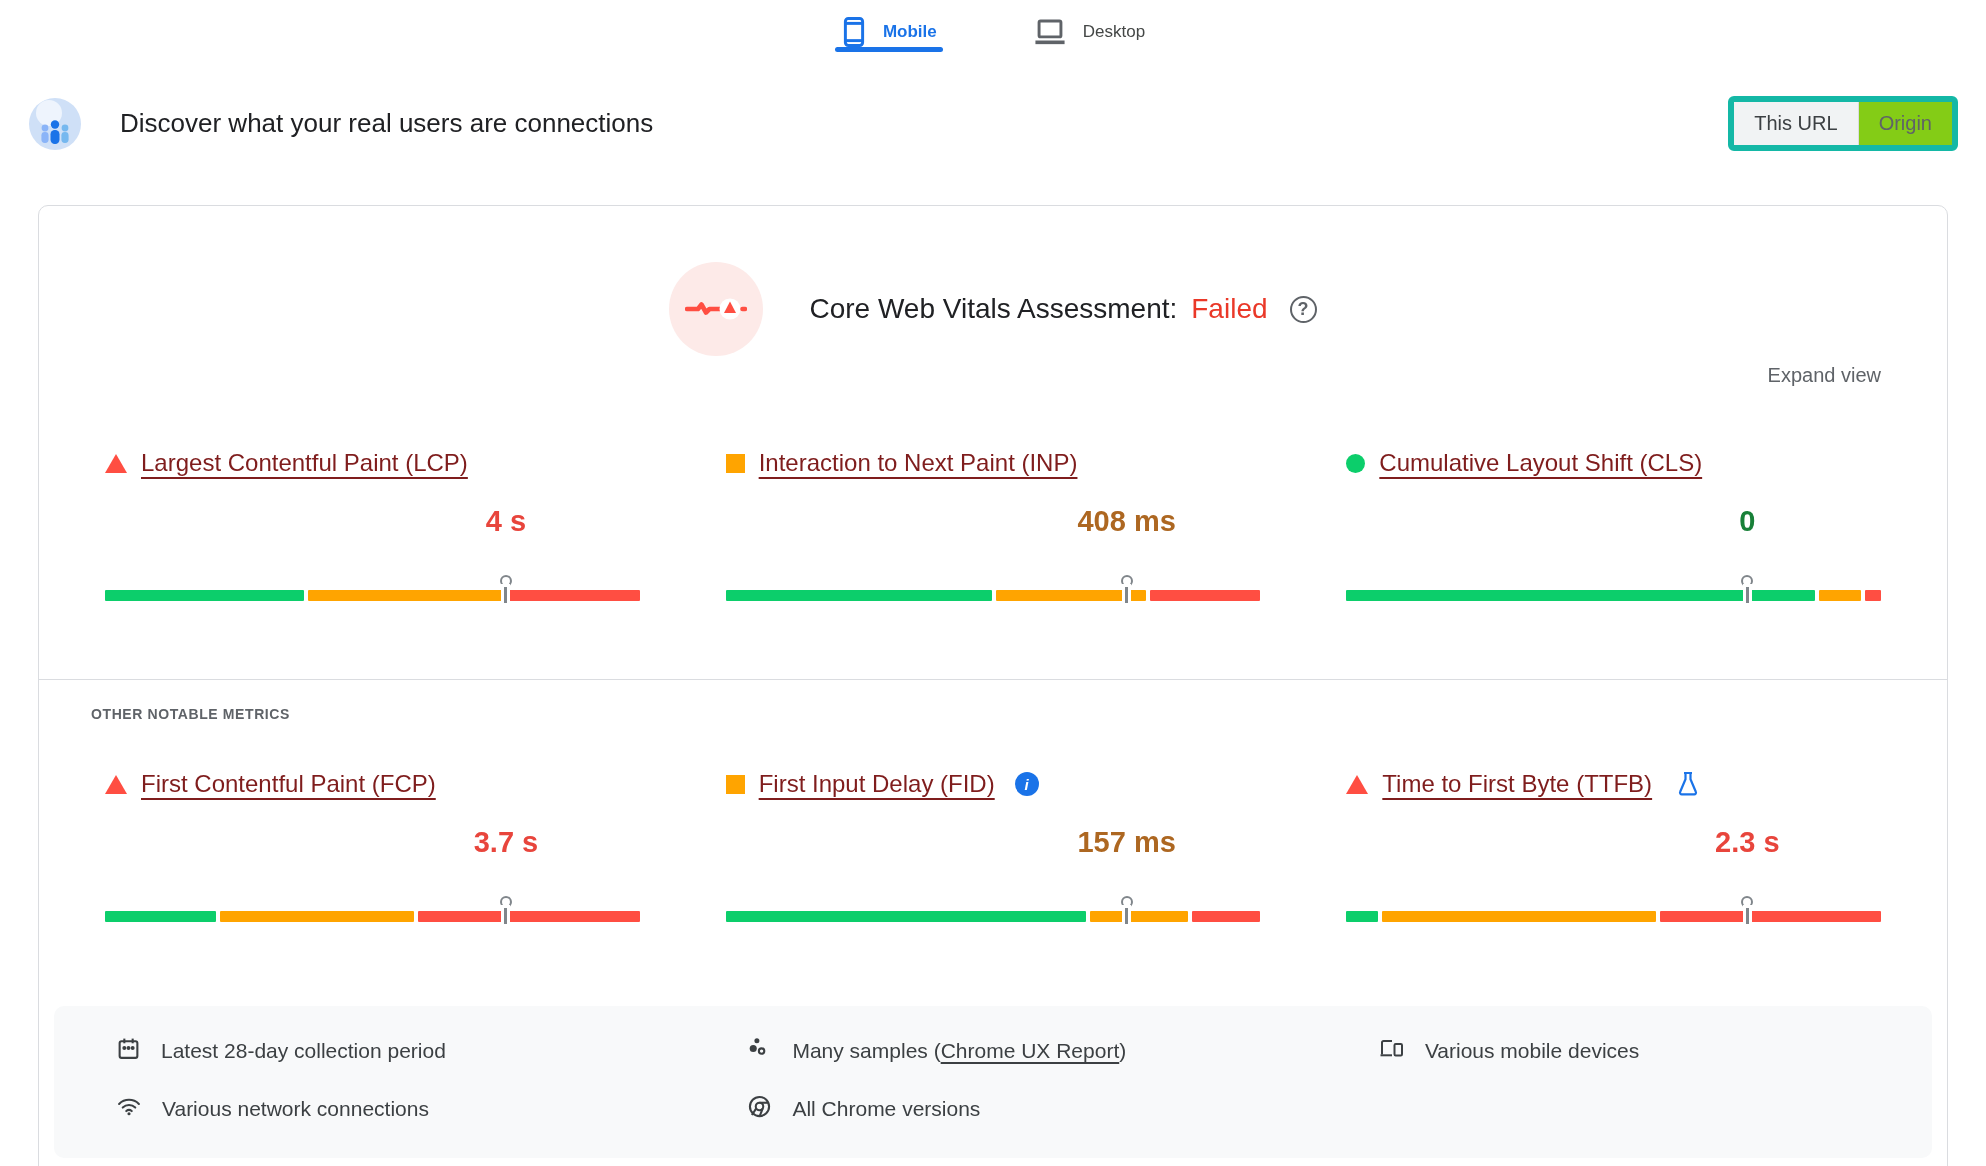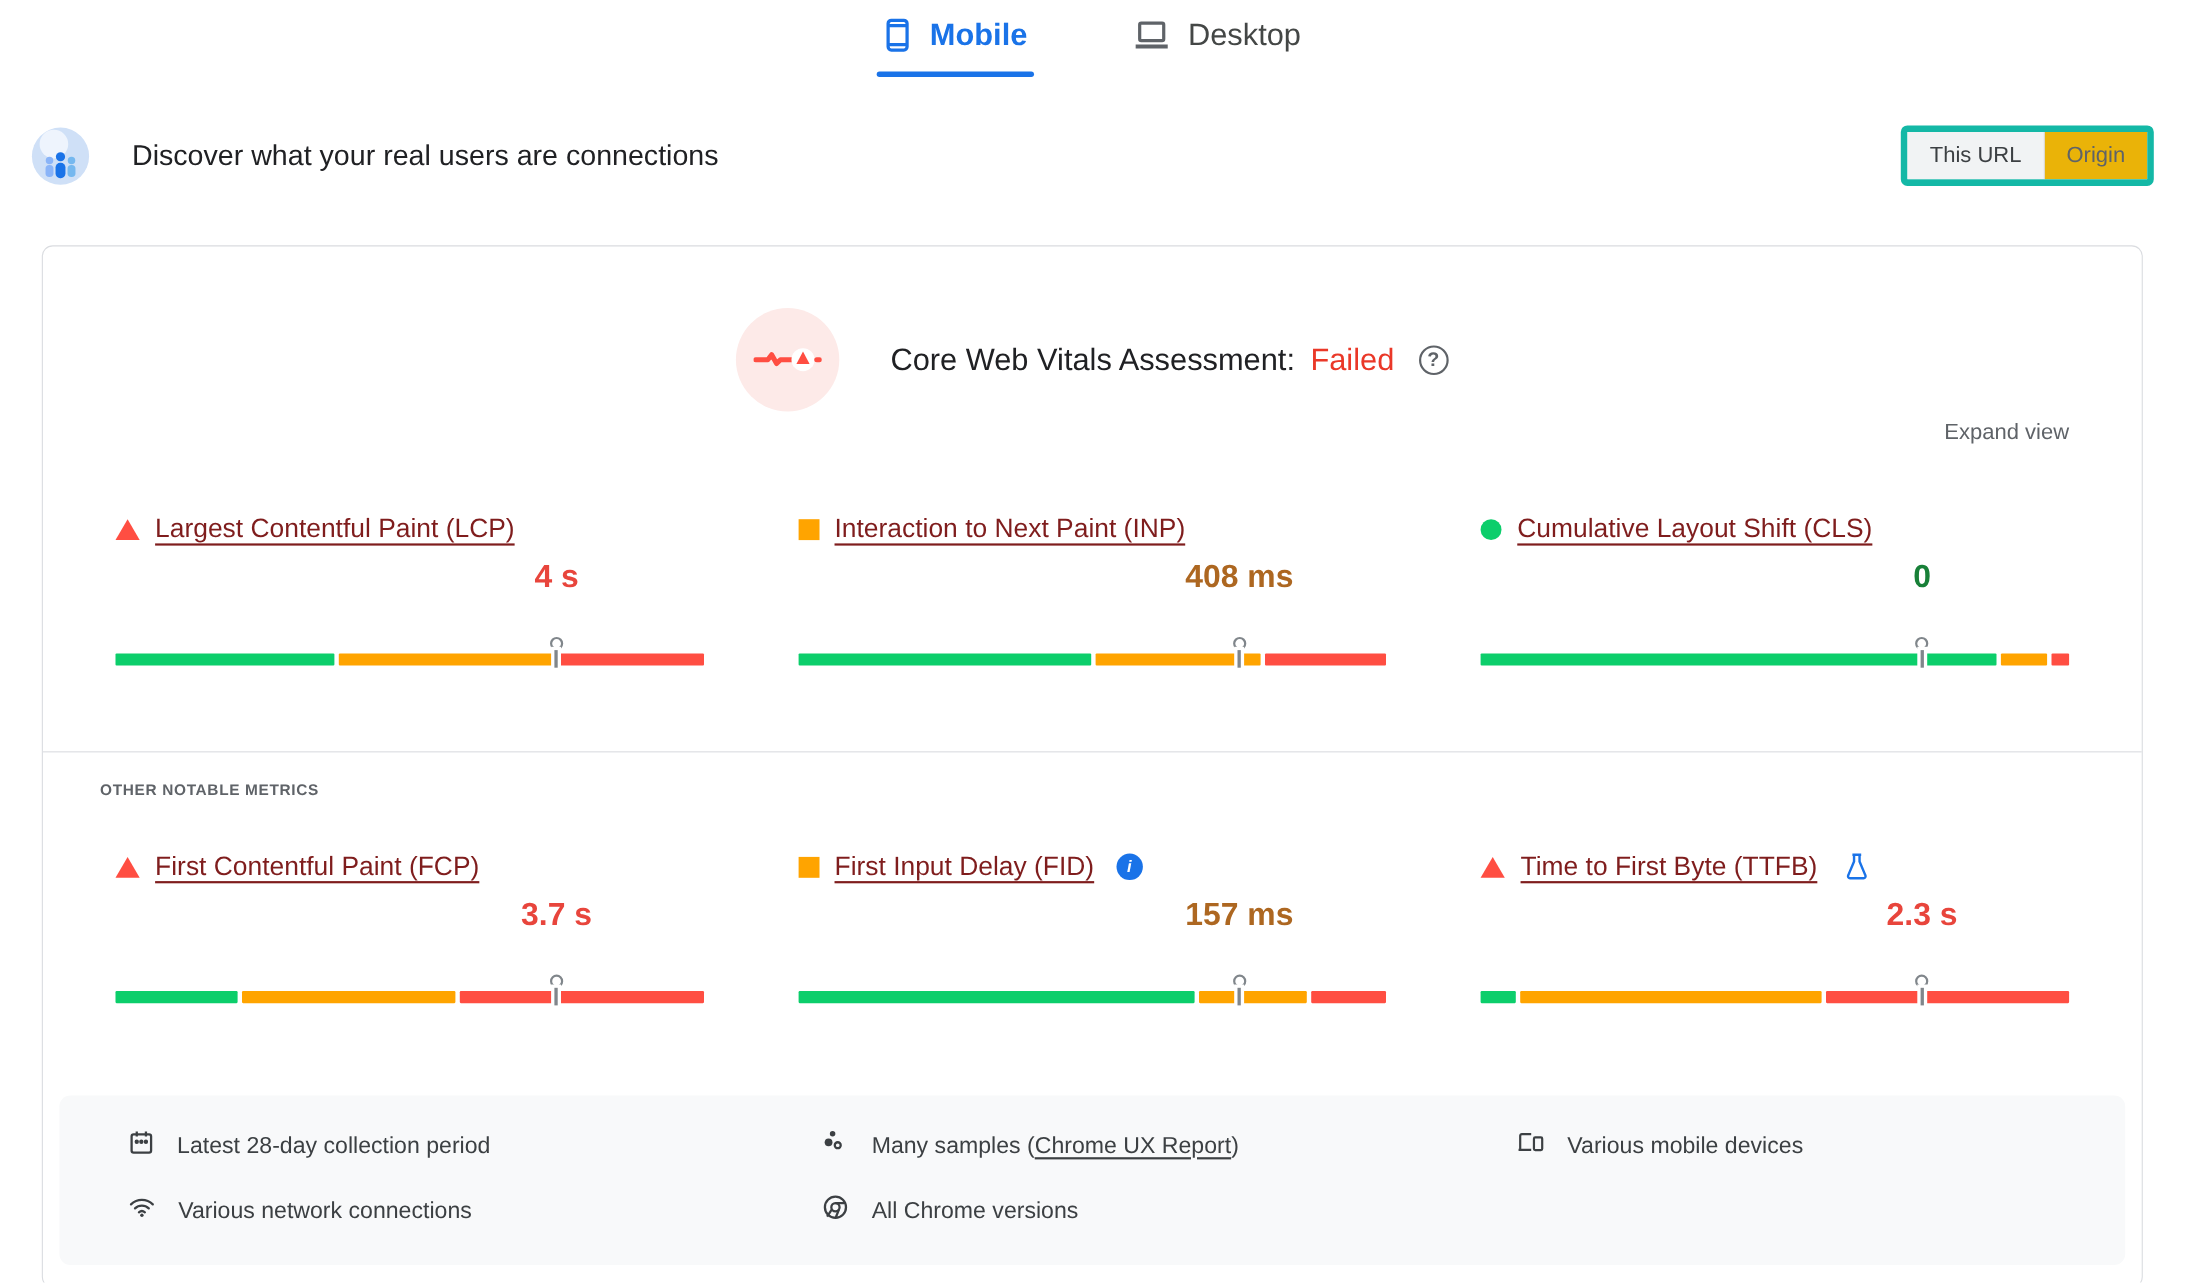--- a/index.html
+++ b/index.html
@@ -1,34 +1,34 @@
 <!DOCTYPE html>
 <html><head>
 <meta charset="utf-8">
 <style>
   * { margin:0; padding:0; box-sizing:border-box; }
   html,body { width:1986px; height:1166px; background:#fff; overflow:hidden;
     font-family:"Liberation Sans", sans-serif; color:#202124; }
 
   
   .tabs { display:flex; justify-content:center; gap:96px; padding-top:16px; }
-  .tab { display:flex; align-items:center; gap:16px; font-size:28px; position:relative;
-    padding-bottom:22px; cursor:pointer; color:#444746; }
+  .tab { display:flex; align-items:center; gap:16px; font-size:17px; position:relative;
+    padding-bottom:4px; cursor:pointer; color:#444746; }
   .tab.active { color:#1a73e8; font-weight:bold; }
   .tab.active::after { content:""; position:absolute; left:-6px; right:-6px; bottom:0;
     height:5px; background:#1a73e8; border-radius:4px; }
   .tab svg { display:block; }
 
   
   .page-header { display:flex; align-items:center; margin-top:44px; padding:0 28px; }
   .avatar { width:54px; height:54px; flex:0 0 auto; }
   .page-title { font-size:26px; margin-left:38px; flex:1; color:#202124; }
   .segmented { display:flex; border:6px solid #14b8a6; border-radius:6px; overflow:hidden; }
   .segmented button { font-family:inherit; font-size:20px; padding:10px 20px; border:none;
-    background:#eab308; color:#5f6368; cursor:pointer; }
+    background:#84cc16; color:#5f6368; cursor:pointer; }
   .segmented button.selected { background:#f1f3f4; color:#3c4043; border-right:1px solid #dadce0; }
 
   
   .card { margin:54px 38px 0; border:1px solid #dadce0; border-radius:10px; background:#fff; }
 
   .cwv-head { display:flex; align-items:center; justify-content:center; gap:46px; margin-top:56px; }
   .cwv-icon { width:94px; height:94px; border-radius:50%; background:#fdeae8;
     display:flex; align-items:center; justify-content:center; }
   .cwv-title { font-size:28px; font-weight:500; color:#202124; display:flex; align-items:center; gap:14px; }
   .cwv-result { color:#ea3828; font-weight:500; }
@@ -48,21 +48,21 @@
     border-right:11px solid transparent; border-bottom:19px solid #ff4e42; }
   .shape[data-status="ni"] { width:19px; height:19px; background:#ffa400; }
   .shape[data-status="good"] { width:19px; height:19px; border-radius:50%; background:#0cce6b; }
   .metric-label { font-size:24px; color:#7f1d1d; text-decoration:underline;
     text-underline-offset:6px; text-decoration-thickness:2px; cursor:pointer; }
   .info-icon { width:24px; height:24px; border-radius:50%; background:#1a73e8; color:#fff;
     font-size:15px; font-weight:bold; font-style:italic; display:flex; align-items:center;
     justify-content:center; margin-left:6px; cursor:pointer; }
   .flask-icon { margin-left:10px; cursor:pointer; display:flex; }
 
-  .metric-chart { position:relative; height:102px; margin-top:8px; }
+  .metric-chart { position:relative; height:102px; margin-top:22px; }
   .metric-value { position:absolute; left:75%; transform:translateX(-50%); top:6px;
     font-size:29px; font-weight:bold; white-space:nowrap; }
   .metric-value[data-status="poor"] { color:#e8453c; }
   .metric-value[data-status="ni"]   { color:#ad6721; }
   .metric-value[data-status="good"] { color:#188038; }
 
   .bar { position:absolute; left:0; right:0; bottom:0; height:11px; display:flex; }
   .bar .seg { height:100%; border-radius:1px; }
   .bar .seg + .seg { margin-left:4px; }
   .seg.good { background:#0cce6b; }

